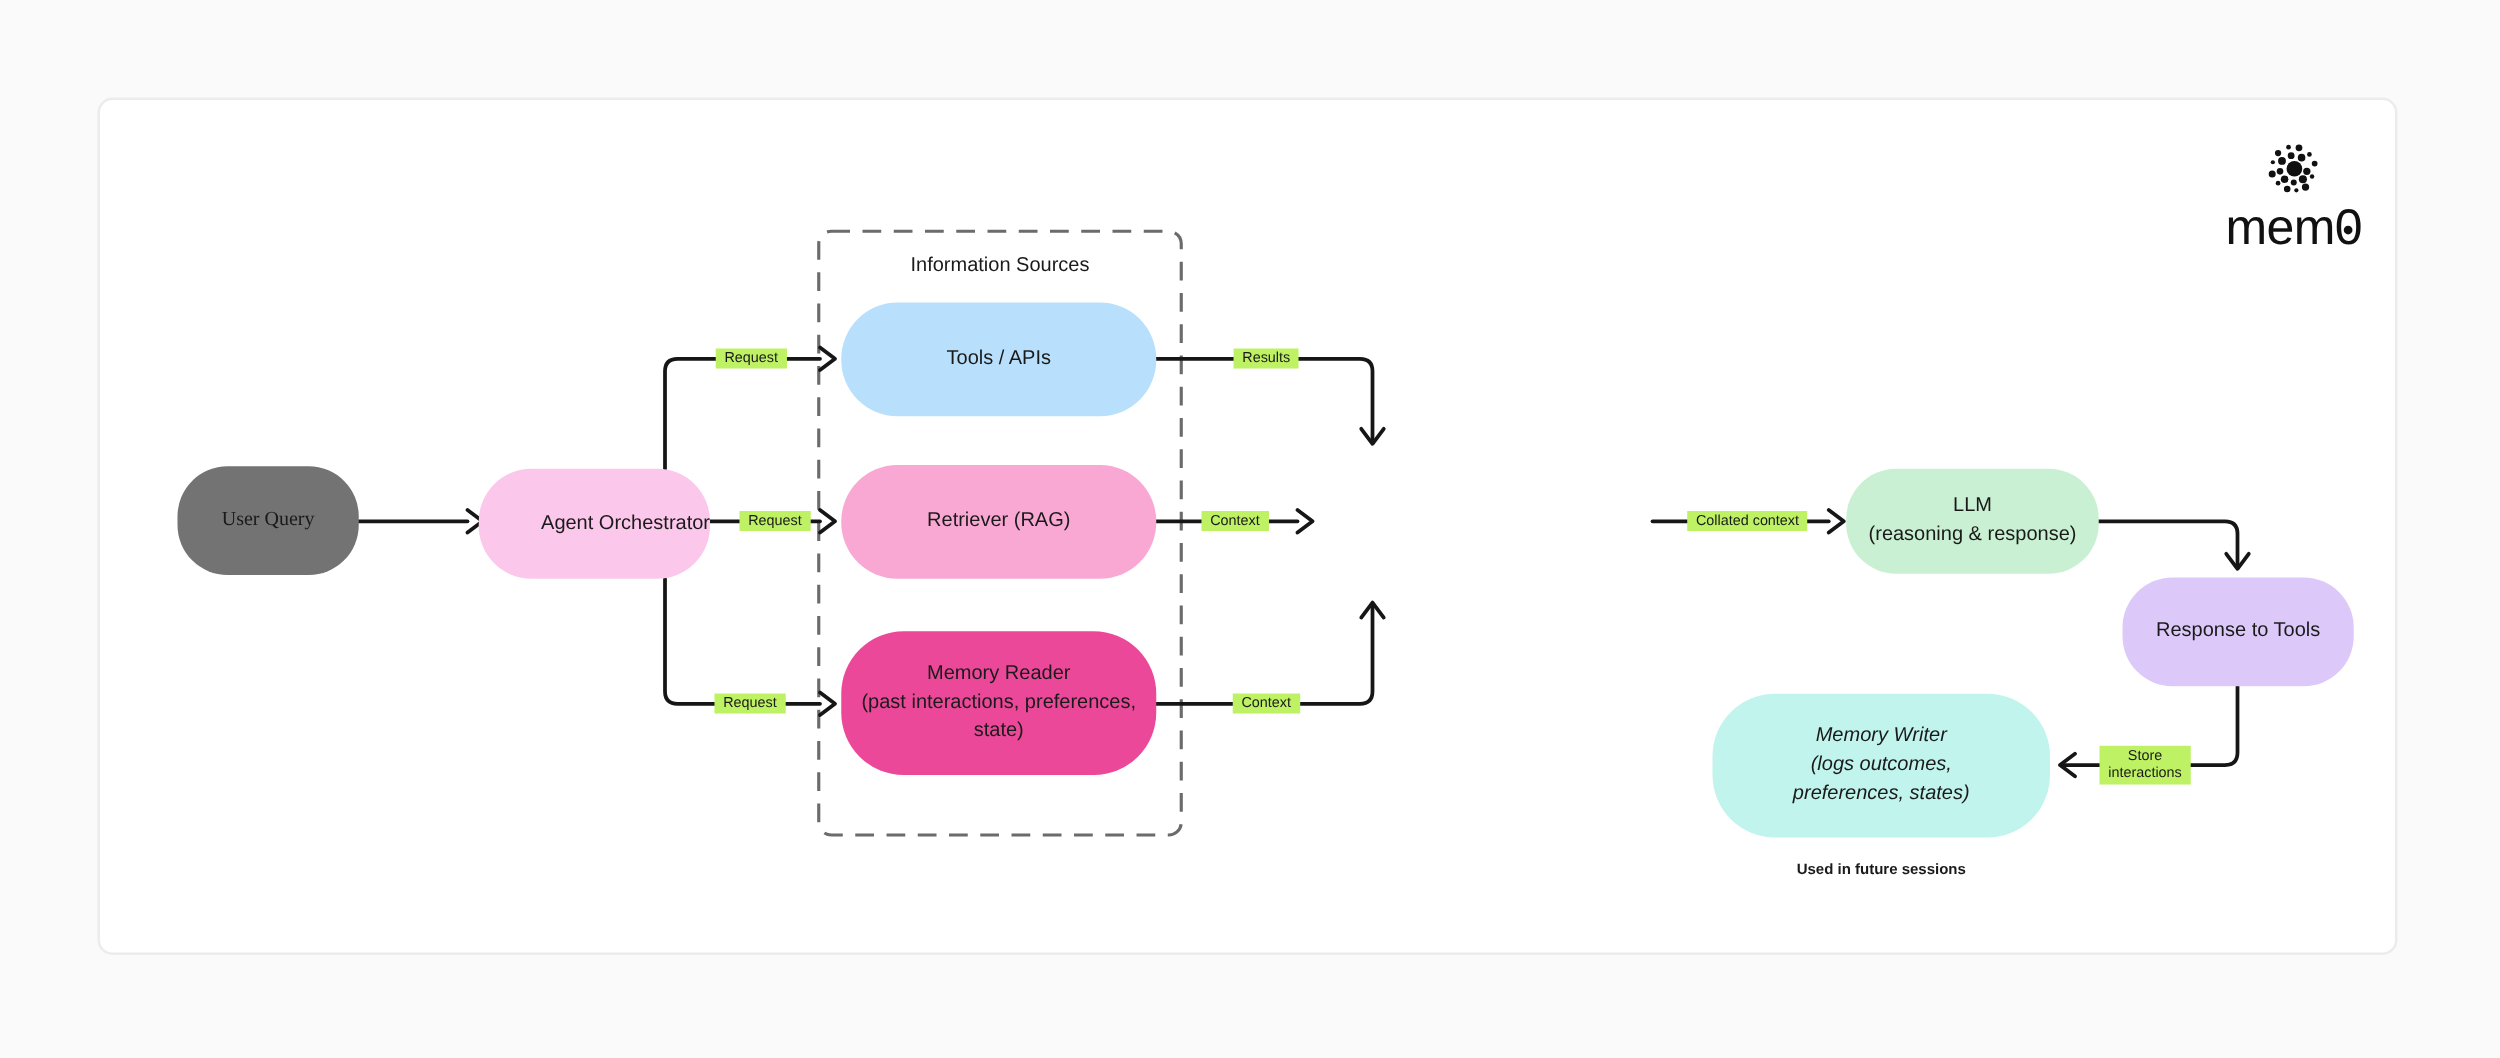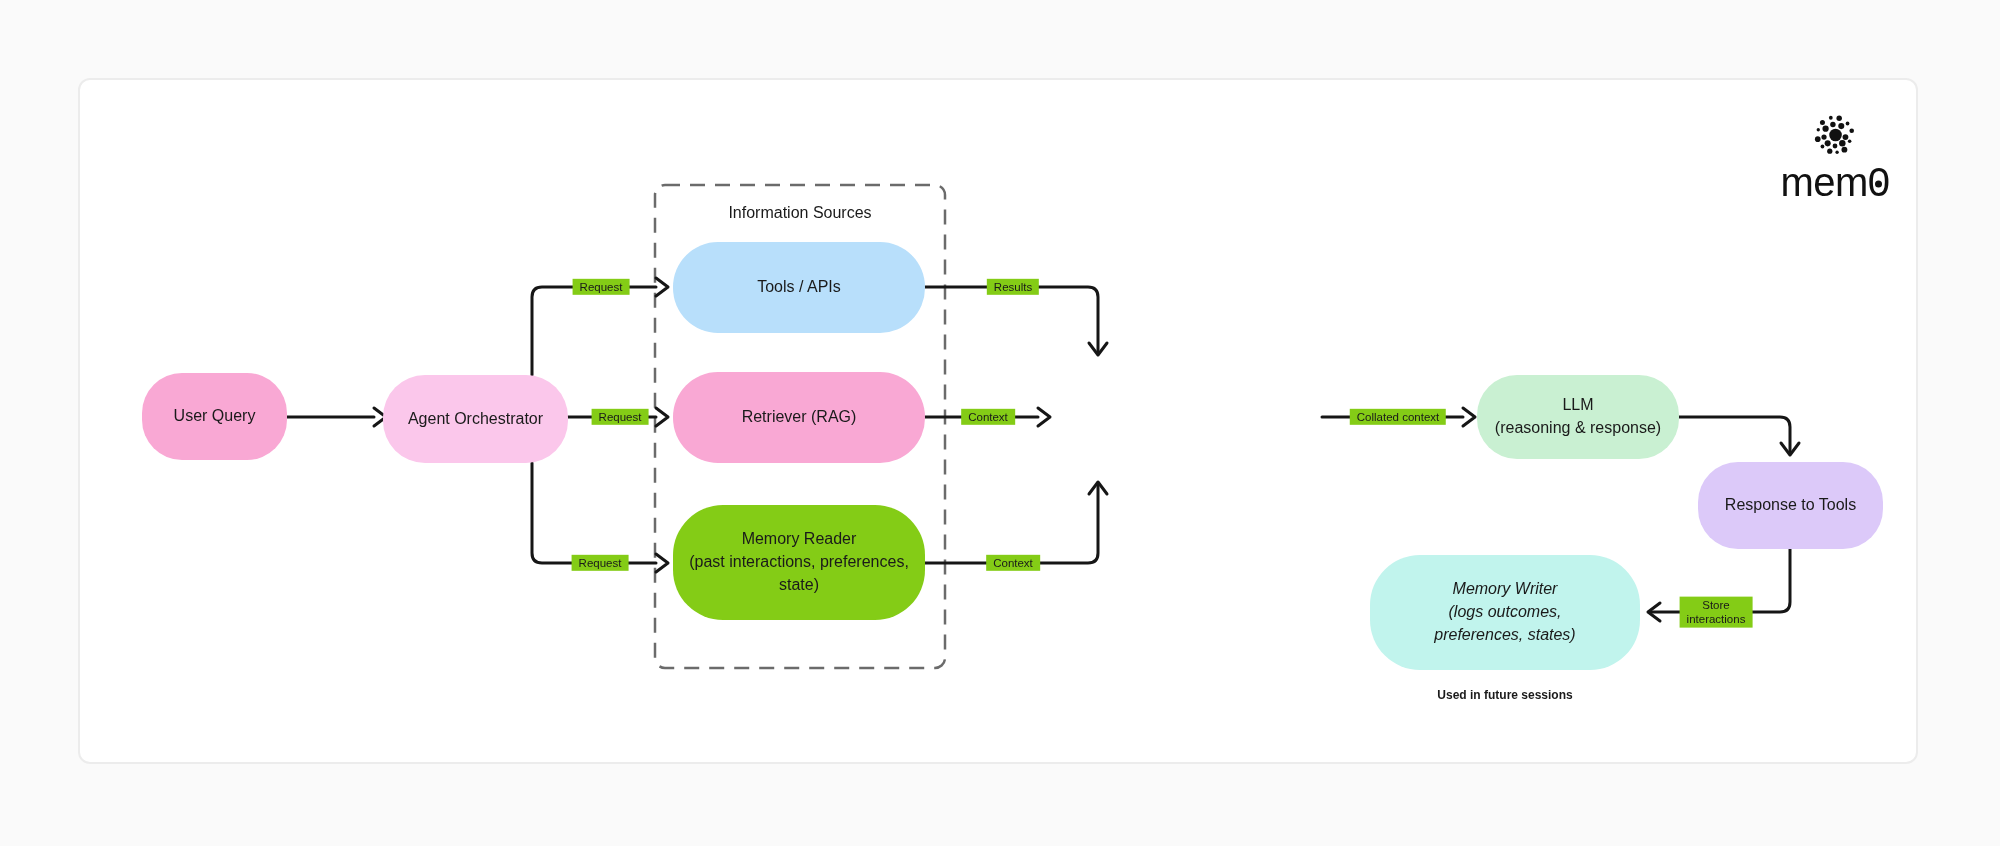--- a/index.html
+++ b/index.html
@@ -34,21 +34,21 @@
     position:absolute;display:flex;align-items:center;justify-content:center;
     box-sizing:border-box;
   }
   .node-label{
     font-size:16px;line-height:1.42;color:#1A1A1A;font-weight:500;
     white-space:pre;text-align:center;
   }
   
   .edge-label{
     position:absolute;transform:translate(-50%,-50%);
-    background:#84cc16;padding:1px 7px;
+    background:#bef264;padding:1px 7px;
     font-size:11.5px;font-weight:500;color:#1A1A1A;white-space:pre;text-align:center;
     line-height:1.25;
   }
   .group-title{
     position:absolute;transform:translate(-50%,-50%);
     font-size:16px;font-weight:500;color:#1A1A1A;white-space:nowrap;
   }
   .footnote{
     position:absolute;transform:translate(-50%,-50%);
     font-size:12px;font-weight:600;color:#1A1A1A;white-space:nowrap;text-align:right;
@@ -131,37 +131,37 @@
     <g class="wire">
       <path d="M1678 417 H1780 Q1790 417 1790 427 V453"></path>
         <path d="M1781 443 L1790 455 L1799 443"></path>
     </g>
     <g class="wire">
       <path d="M1790 549 V602 Q1790 612 1780 612 H1650"></path>
         <path d="M1660 603 L1648 612 L1660 621"></path>
     </g>
   </svg>
 
-  <div class="node" style="left: 142px; top: 373px; width: 145px; height: 87px; border-radius: 40px; background: #f9a8d4;">
+  <div class="node" style="left: 142px; top: 373px; width: 145px; height: 87px; border-radius: 40px; background: #737373; font-family: Liberation Serif, serif;">
     <span class="node-label">User Query</span>
   </div>
 
-  <div class="node" style="left: 383px; top: 375px; width: 185px; height: 88px; border-radius: 42px; background: rgb(251, 199, 235);">
+  <div class="node" style="left: 383px; top: 375px; width: 185px; height: 88px; border-radius: 42px; background: rgb(251, 199, 235); justify-content: flex-end;">
     <span class="node-label">Agent Orchestrator</span>
   </div>
 
   <div class="node" style="left: 673px; top: 242px; width: 252px; height: 91px; border-radius: 45px; background: rgb(184, 223, 251);">
     <span class="node-label">Tools / APIs</span>
   </div>
 
   <div class="node" style="left: 673px; top: 372px; width: 252px; height: 91px; border-radius: 45px; background: #f9a8d4;">
     <span class="node-label">Retriever (RAG)</span>
   </div>
 
-  <div class="node" style="left: 673px; top: 505px; width: 252px; height: 115px; border-radius: 50px; background: #84cc16;">
+  <div class="node" style="left: 673px; top: 505px; width: 252px; height: 115px; border-radius: 50px; background: #ec4899;">
     <span class="node-label">Memory Reader
 (past interactions, preferences,
 state)</span>
   </div>
 
 
   <div class="node" style="left: 1477px; top: 375px; width: 202px; height: 84px; border-radius: 40px; background: rgb(201, 240, 210); align-items: center;">
     <span class="node-label">LLM
 (reasoning &amp; response)</span>
   </div>

